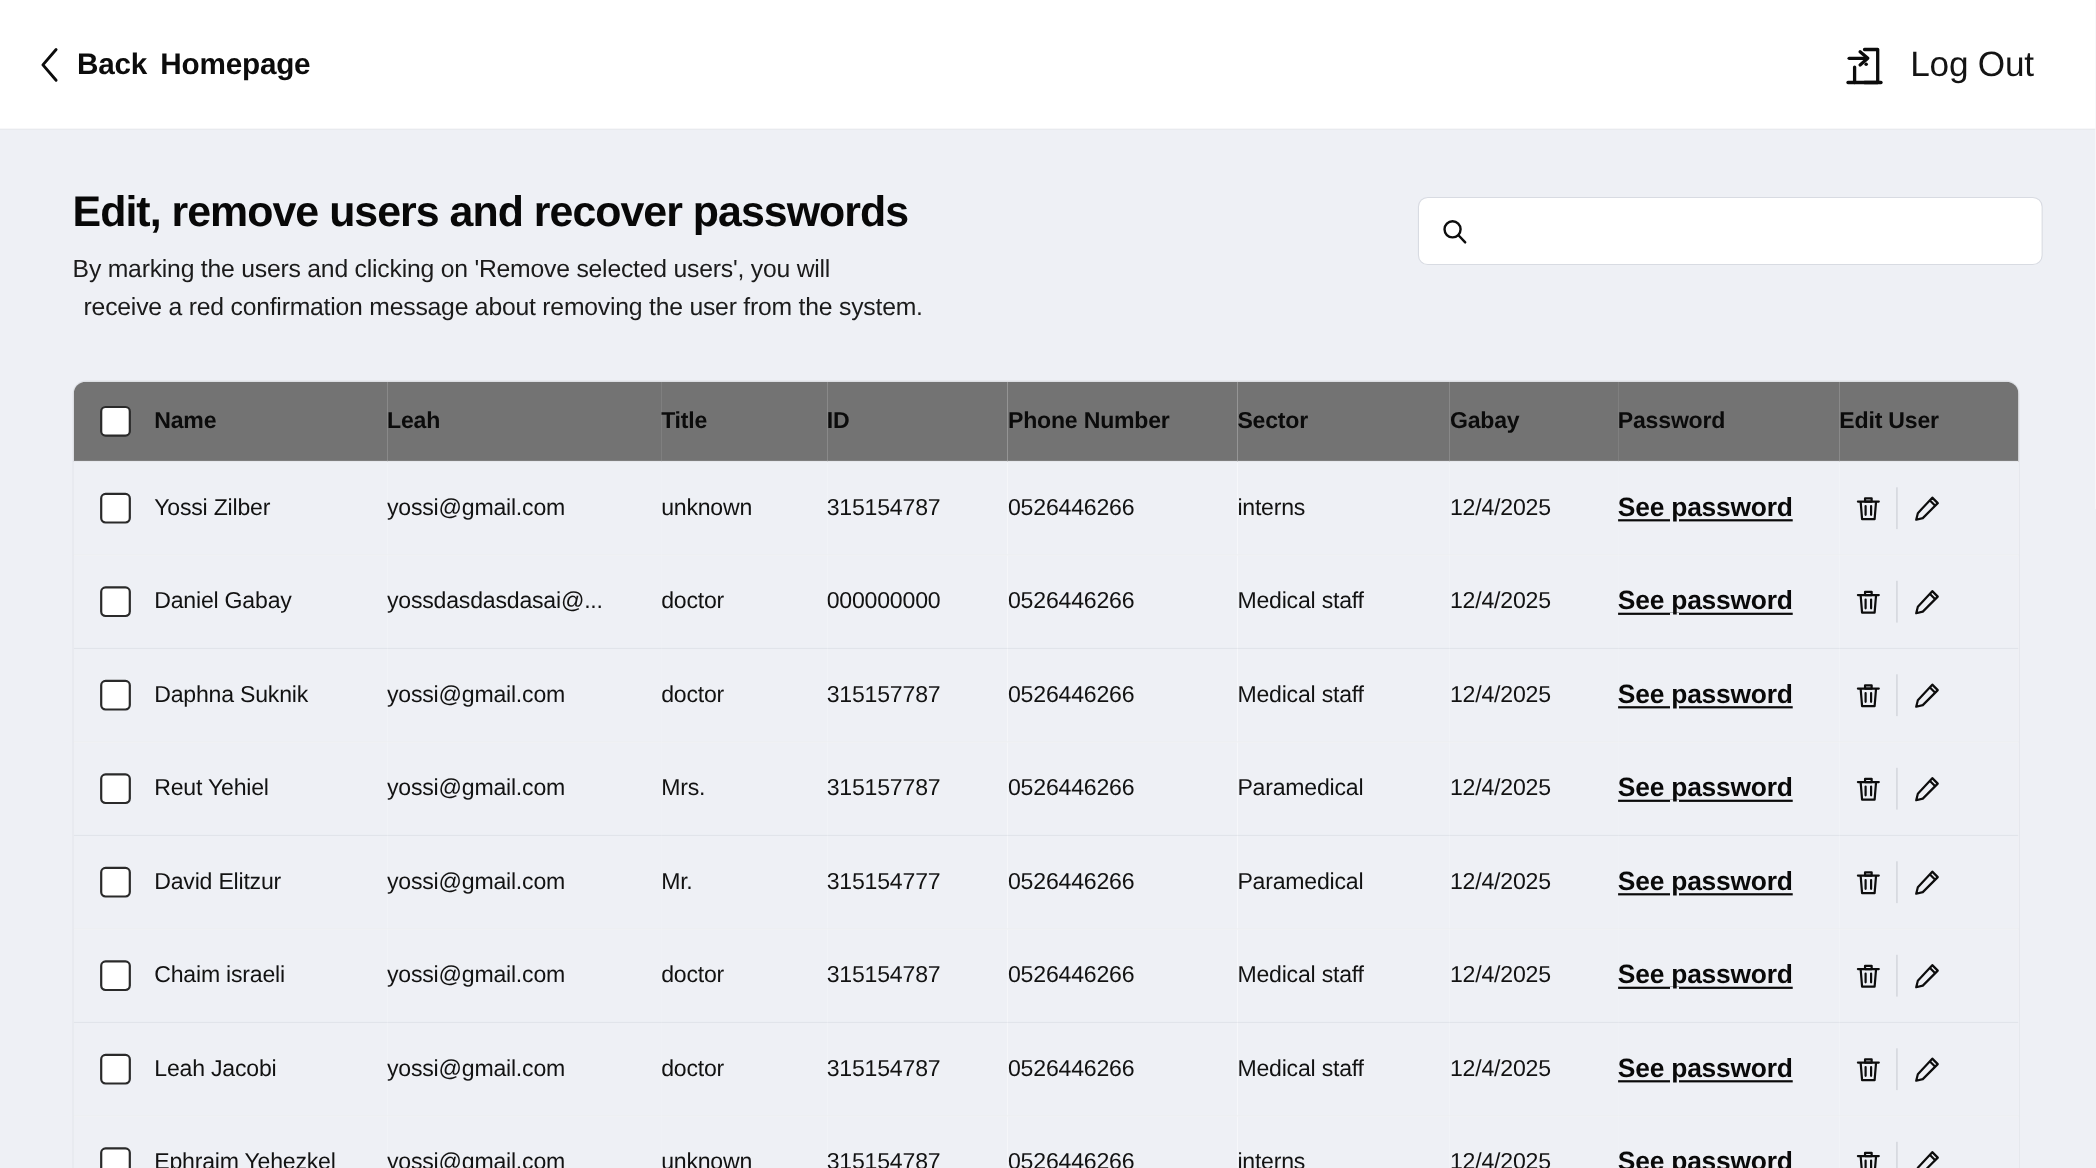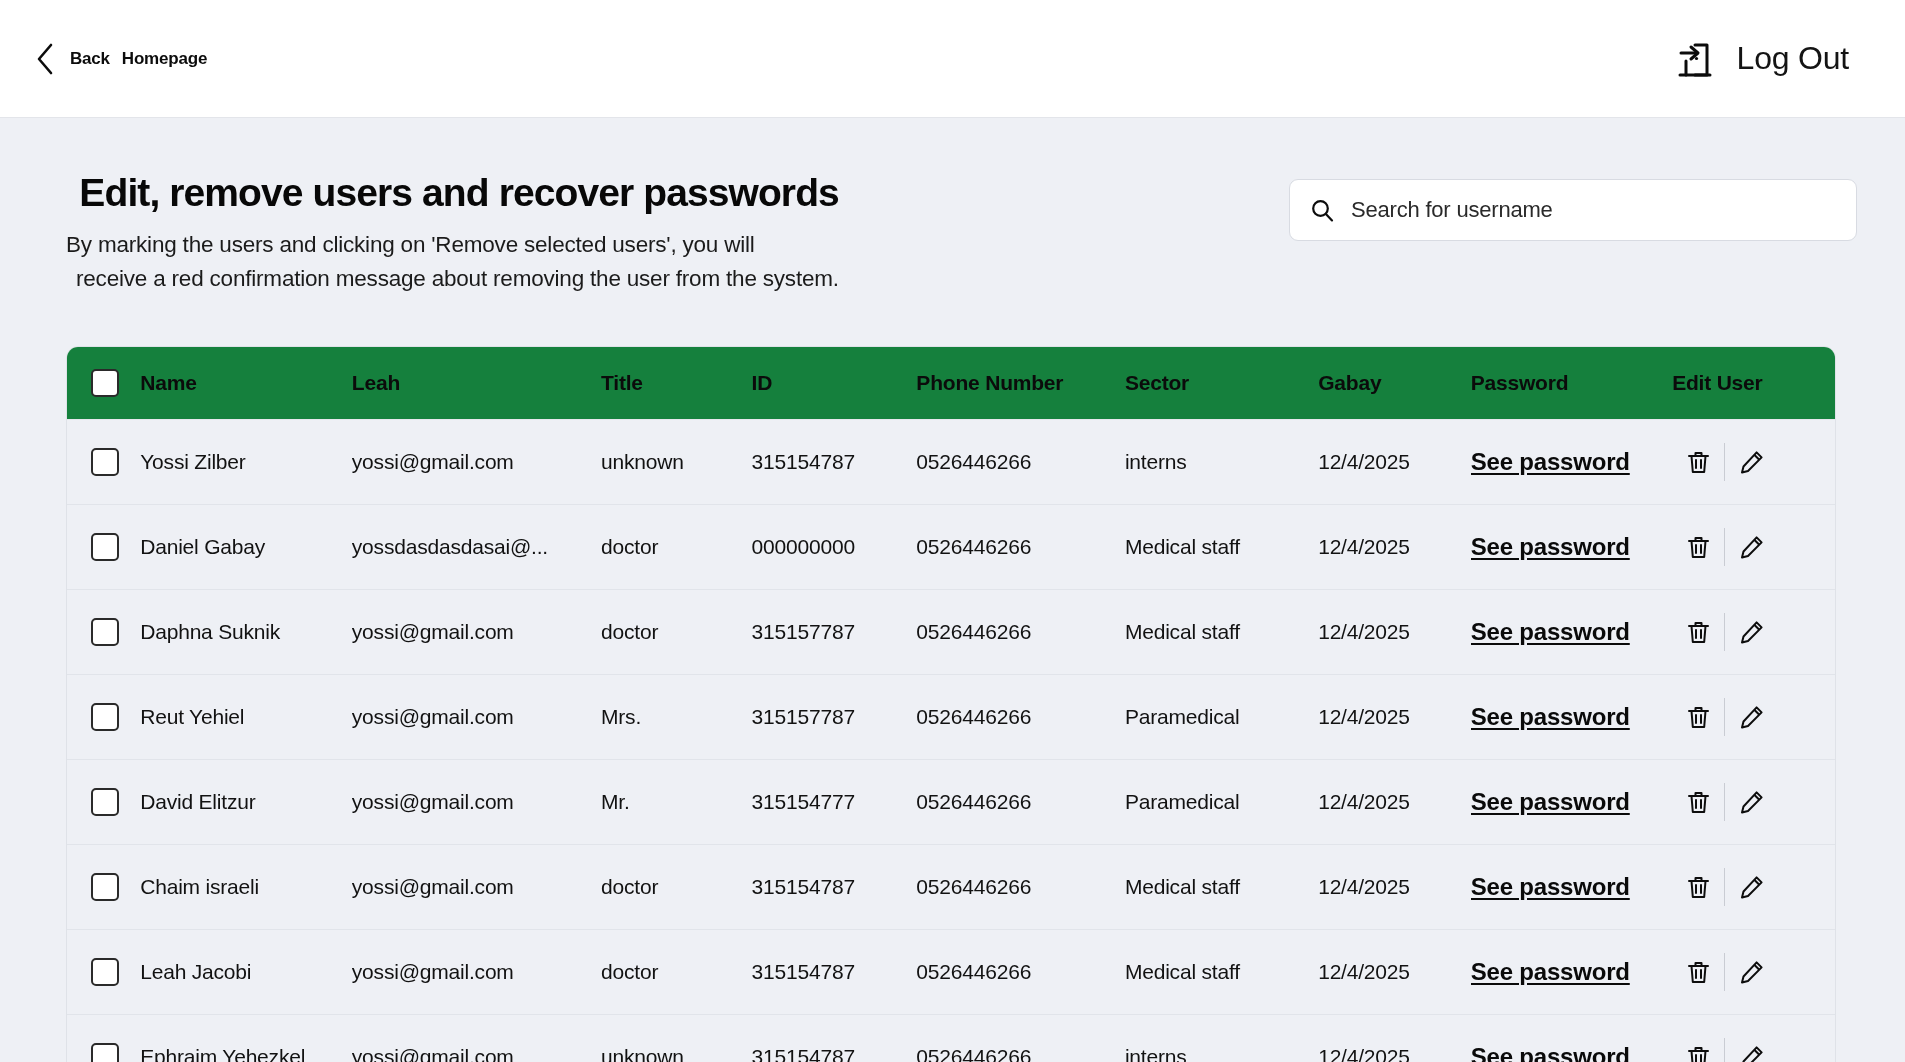--- a/index.html
+++ b/index.html
@@ -38,21 +38,21 @@
   .chevron-left {
     width: 22px;
     height: 34px;
     flex: none;
   }
 
   .back-labels {
     display: flex;
     align-items: baseline;
     gap: 12px;
-    font-size: 17px;
+    font-size: 27px;
     font-weight: 700;
     letter-spacing: -0.2px;
     color: #0c0c0c;
   }
 
   .logout-group {
     display: flex;
     align-items: center;
     gap: 18px;
     cursor: pointer;
@@ -80,21 +80,20 @@
   }
 
   .head-text { padding-top: 10px; }
 
   .page-title {
     font-size: 39px;
     font-weight: 700;
     letter-spacing: -0.9px;
     color: #080808;
     line-height: 1.08;
-    text-align: right;
   }
 
   .page-subtitle {
     margin-top: 14px;
     font-size: 22.5px;
     line-height: 1.52;
     color: #1b1b1b;
     font-weight: 400;
     letter-spacing: -0.2px;
   }
@@ -138,21 +137,21 @@
     overflow: hidden;
   }
 
   table {
     width: 100%;
     border-collapse: collapse;
     table-layout: fixed;
   }
 
   thead th {
-    background: #15803d;
+    background: #737373;
     font-size: 21px;
     font-weight: 700;
     text-align: left;
     color: #0b0b0b;
     padding: 22px 0 22px 0;
     letter-spacing: -0.2px;
     border-bottom: 1px solid #e6e8ed;
     vertical-align: middle;
   }
 
@@ -264,21 +263,20 @@
         <span class="l1">By marking the users and clicking on 'Remove selected users', you will</span>
         <span class="l2">receive a red confirmation message about removing the user from the system.</span>
       </div>
     </div>
 
     <div class="search-box">
       <svg class="search-icon" viewBox="0 0 25 25" fill="none">
         <circle cx="10.5" cy="10.5" r="7.3" stroke="#0d0d0d" stroke-width="2.2"></circle>
         <path d="M15.9 15.9 L22 22.4" stroke="#0d0d0d" stroke-width="2.2" stroke-linecap="round"></path>
       </svg>
-      <input class="search-input" type="text" placeholder="Search for username" style="">
     </div>
 
   </div>
 
   <div class="table-card">
     <table>
       <colgroup>
         <col class="c-check">
           <col class="c-name">
           <col class="c-email">

